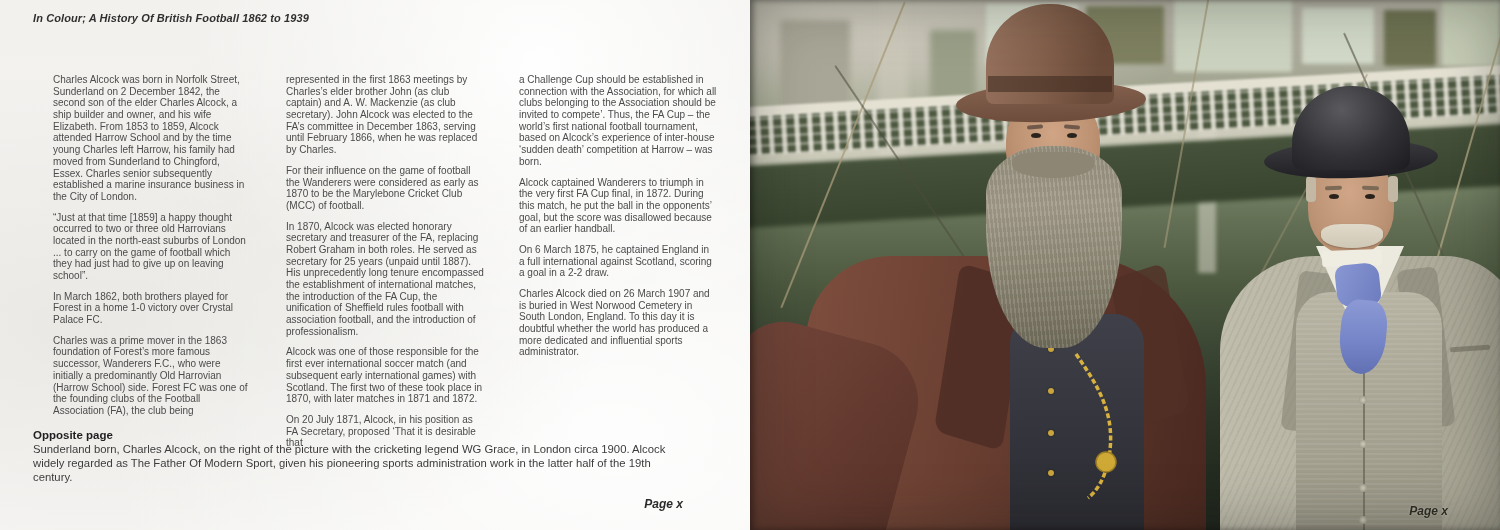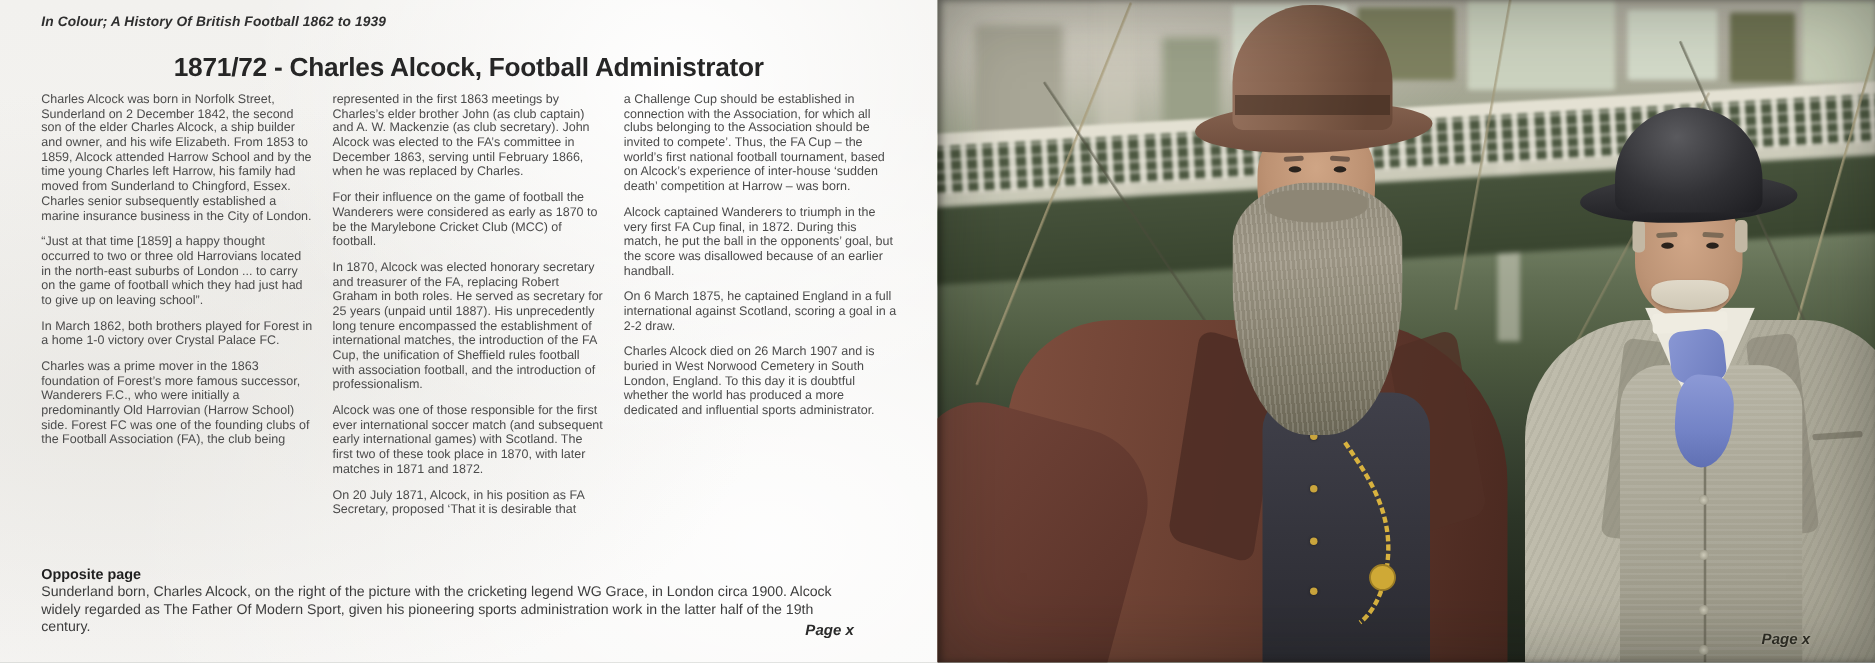--- a/index.html
+++ b/index.html
@@ -10,23 +10,23 @@
     background-color:#f4f3f1;
     background-image:
       radial-gradient(ellipse at 72% 12%, rgba(255,255,255,0.95), rgba(255,255,255,0) 45%),
       radial-gradient(ellipse at 12% 62%, rgba(221,219,213,0.45), rgba(221,219,213,0) 55%),
       radial-gradient(ellipse at 82% 82%, rgba(255,255,255,0.85), rgba(255,255,255,0) 60%),
       radial-gradient(ellipse at 55% 40%, rgba(228,226,220,0.35), rgba(228,226,220,0) 50%),
       linear-gradient(180deg,#f2f1ee,#f6f5f3);}
   .book-header{position:absolute;left:33px;top:12px;font-size:11px;font-weight:bold;font-style:italic;color:#2f2f2f;letter-spacing:.1px;}
   .article-title{position:absolute;left:0;right:0;top:43px;margin:0;text-align:center;font-size:21px;font-weight:bold;color:#262626;letter-spacing:-.2px;}
   .columns{position:absolute;left:33px;top:74px;width:684px;display:flex;gap:15px;}
-  .col{flex:1;font-size:10px;line-height:1.17;color:#4b4b4b;}
+  .col{flex:1;font-size:10px;line-height:1.17;color:#4b4b4b;margin-left:20px;}
   .col p{margin:0 0 9px 0;}
-  .footer{position:absolute;left:33px;top:454px;width:650px;}
+  .footer{position:absolute;left:33px;top:429px;width:650px;}
   .footer-heading{font-size:11.5px;font-weight:bold;color:#1f1f1f;margin-bottom:1px;}
   .footer-caption{font-size:11.3px;line-height:1.24;color:#3c3c3c;}
   .pagenum-left{position:absolute;top:497px;right:67px;font-size:12px;font-weight:bold;font-style:italic;color:#2b2b2b;}
 
   
   .page-right{position:relative;width:750px;height:530px;overflow:hidden;background:#2a3126;}
   .page-right .el{position:absolute;}
   .blur1{filter:blur(1.2px);} .blur2{filter:blur(2.2px);} .blur3{filter:blur(3.2px);}
   .ph-base{left:0;top:0;right:0;bottom:0;
     background:linear-gradient(180deg,#b7b4a7 0%,#adab9c 10%,#9aa188 20%,#808d70 30%,#626f54 42%,#4c593f 54%,#3a4533 66%,#2c3527 78%,#232a1f 90%,#1f251c 100%);}
@@ -125,21 +125,20 @@
   .pagenum-photo{right:52px;bottom:12px;font-size:12px;font-weight:bold;font-style:italic;color:#2b2a22;
     text-shadow:0 0 2px rgba(240,238,230,0.4);}
 </style>
 </head>
 <body>
 
 <div class="spread">
 
   <section class="page-left">
     <div class="book-header">In Colour; A History Of British Football 1862 to 1939</div>
-    <h1 class="article-title">1871/72 - Charles Alcock, Football Administrator</h1>
 
     <div class="columns">
       <div class="col">
         <p>Charles Alcock was born in Norfolk Street, Sunderland on 2 December 1842, the second son of the elder Charles Alcock, a ship builder and owner, and his wife Elizabeth. From 1853 to 1859, Alcock attended Harrow School and by the time young Charles left Harrow, his family had moved from Sunderland to Chingford, Essex. Charles senior subsequently established a marine insurance business in the City of London.</p>
         <p>“Just at that time [1859] a happy thought occurred to two or three old Harrovians located in the north-east suburbs of London ... to carry on the game of football which they had just had to give up on leaving school”.</p>
         <p>In March 1862, both brothers played for Forest in a home 1-0 victory over Crystal Palace FC.</p>
         <p>Charles was a prime mover in the 1863 foundation of Forest’s more famous successor, Wanderers F.C., who were initially a predominantly Old Harrovian (Harrow School) side. Forest FC was one of the founding clubs of the Football Association (FA), the club being</p>
       </div>
       <div class="col">
         <p>represented in the first 1863 meetings by Charles’s elder brother John (as club captain) and A. W. Mackenzie (as club secretary). John Alcock was elected to the FA’s committee in December 1863, serving until February 1866, when he was replaced by Charles.</p>

